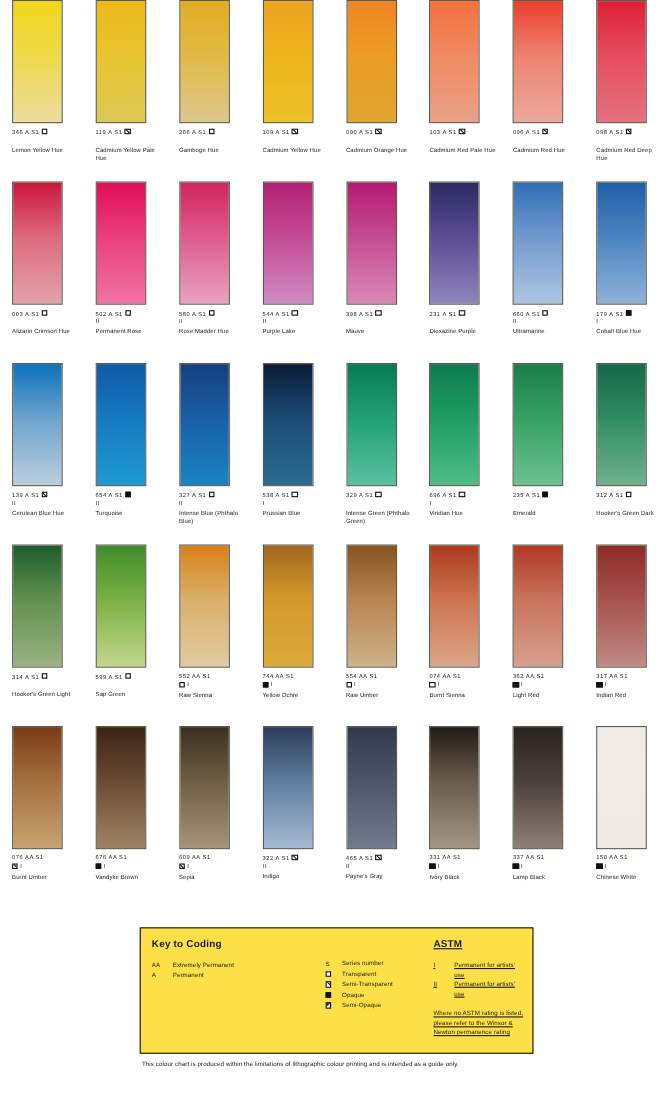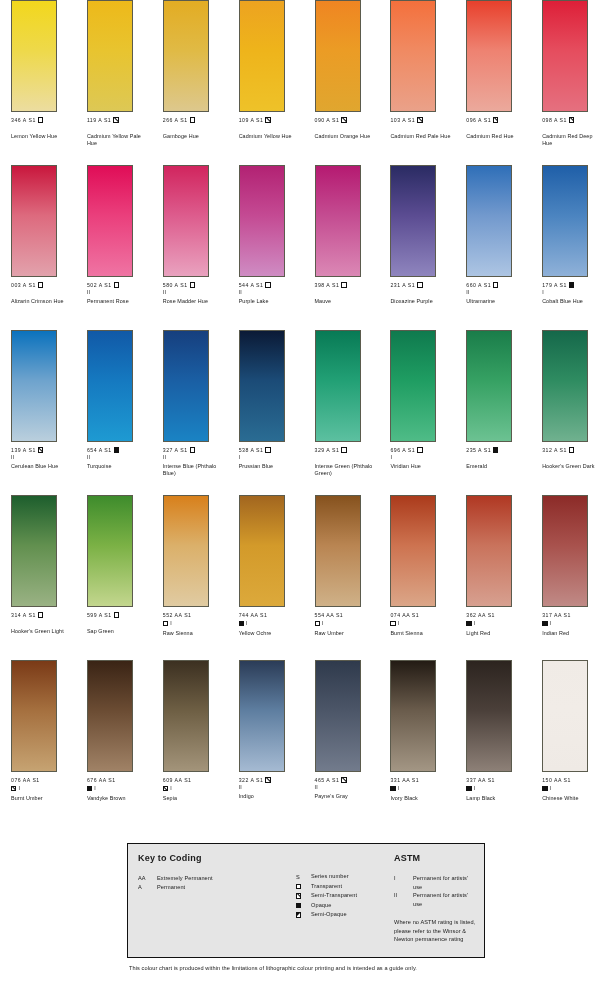--- a/index.html
+++ b/index.html
@@ -80,26 +80,26 @@
     max-width:62px;
   }
 
   
   .keybox{
     position:absolute;
     left:127px;top:843px;
     width:358px;height:115px;
     border:1px solid #111;
     box-sizing:border-box;
-    background:#e5e5e5;
+    background:#fde047;
     display:flex;
   }
   .keybox .left{width:168px;padding:9px 0 0 10px;box-sizing:border-box;}
   .keybox .mid{width:96px;padding:28px 0 0 0;box-sizing:border-box;}
-  .keybox .right{flex:1;padding:9px 6px 0 2px;box-sizing:border-box;}
+  .keybox .right{flex:1;padding:9px 6px 0 2px;box-sizing:border-box;text-decoration:underline;}
   .key-title{
     font-size:9px;font-weight:bold;letter-spacing:.2px;
     margin-bottom:11px;
   }
   .key-row{
     display:flex;font-size:5.6px;line-height:8.6px;letter-spacing:.1px;
   }
   .key-row .k{width:19px;flex:0 0 19px;}
   .key-row .k.symcol{width:15px;flex:0 0 15px;padding-top:1px;}
   .key-row .v{flex:1;}

